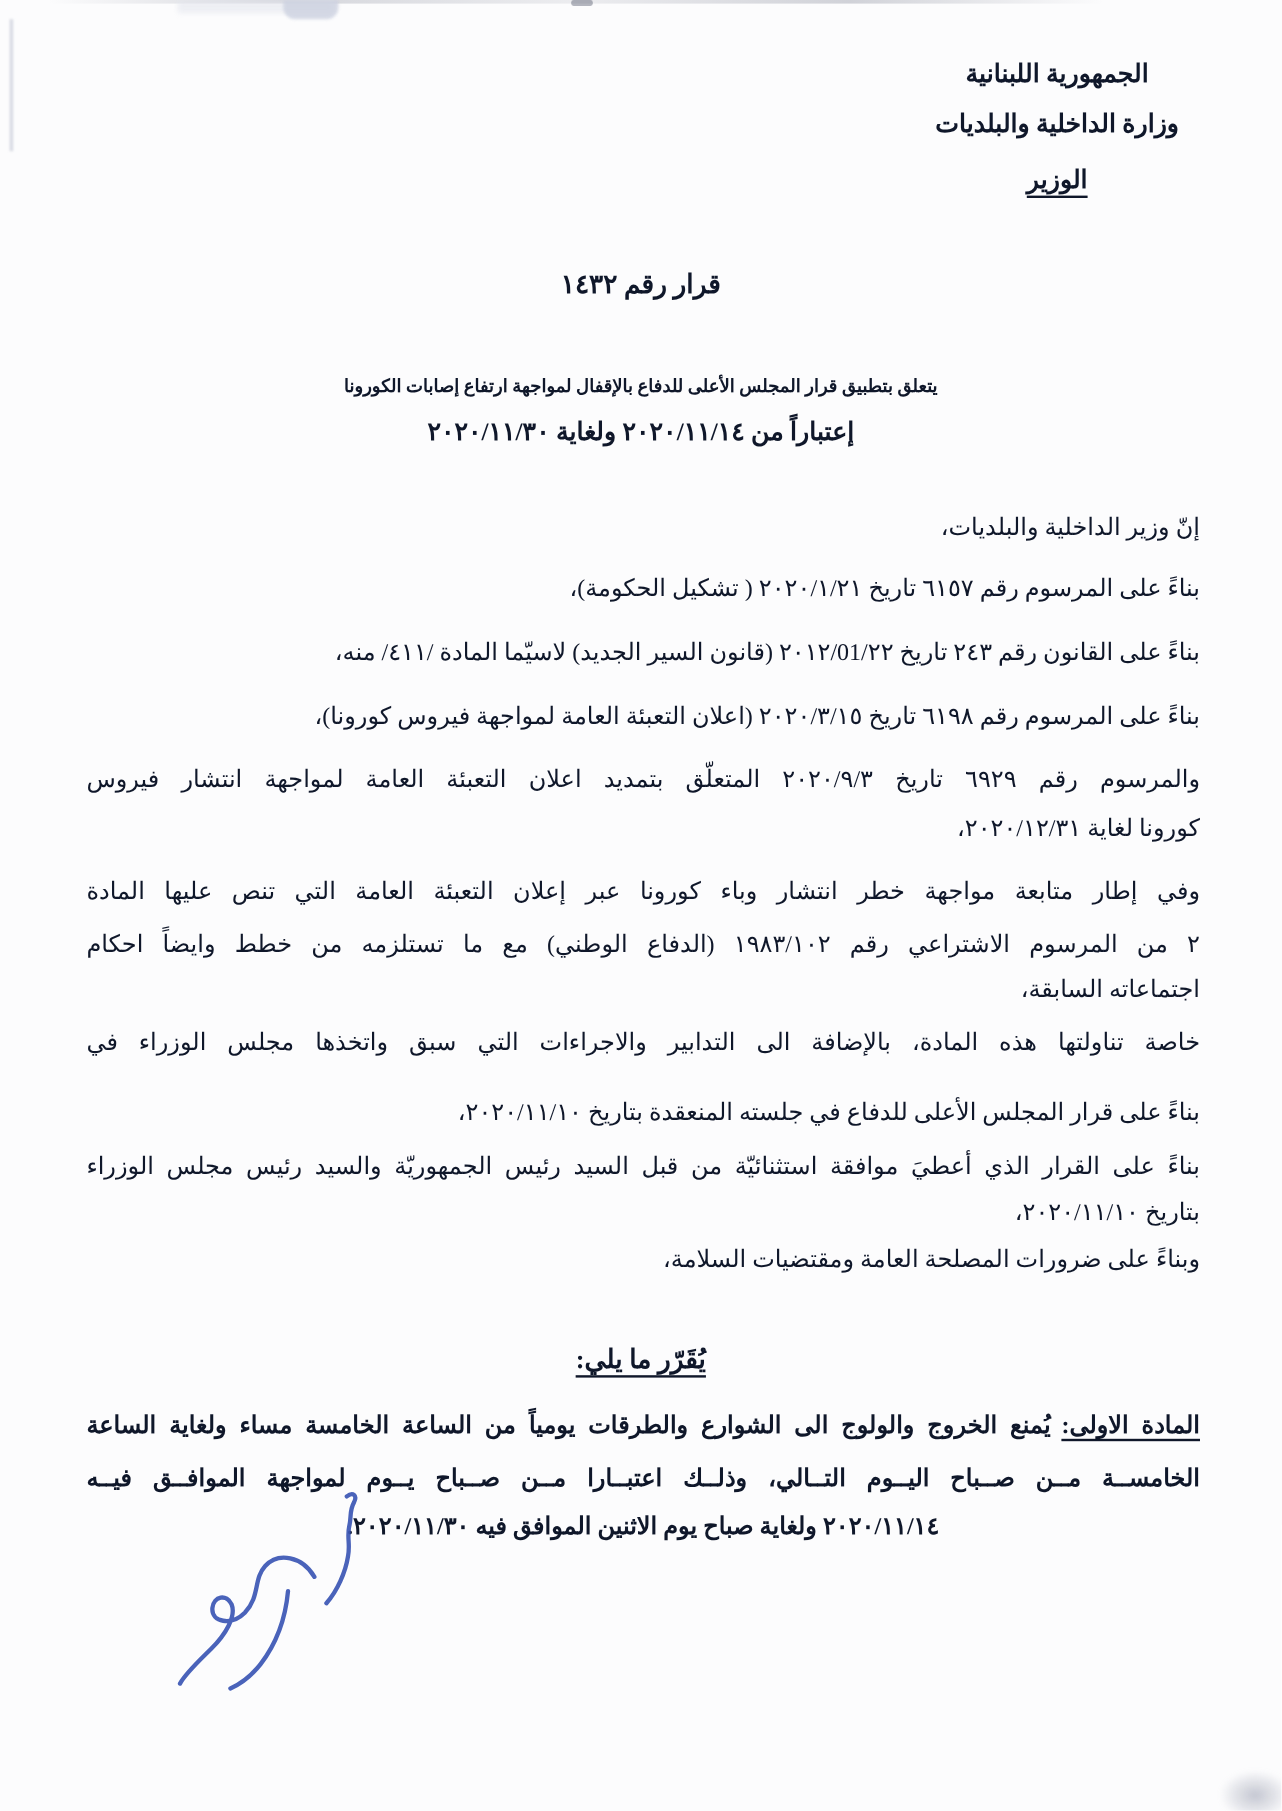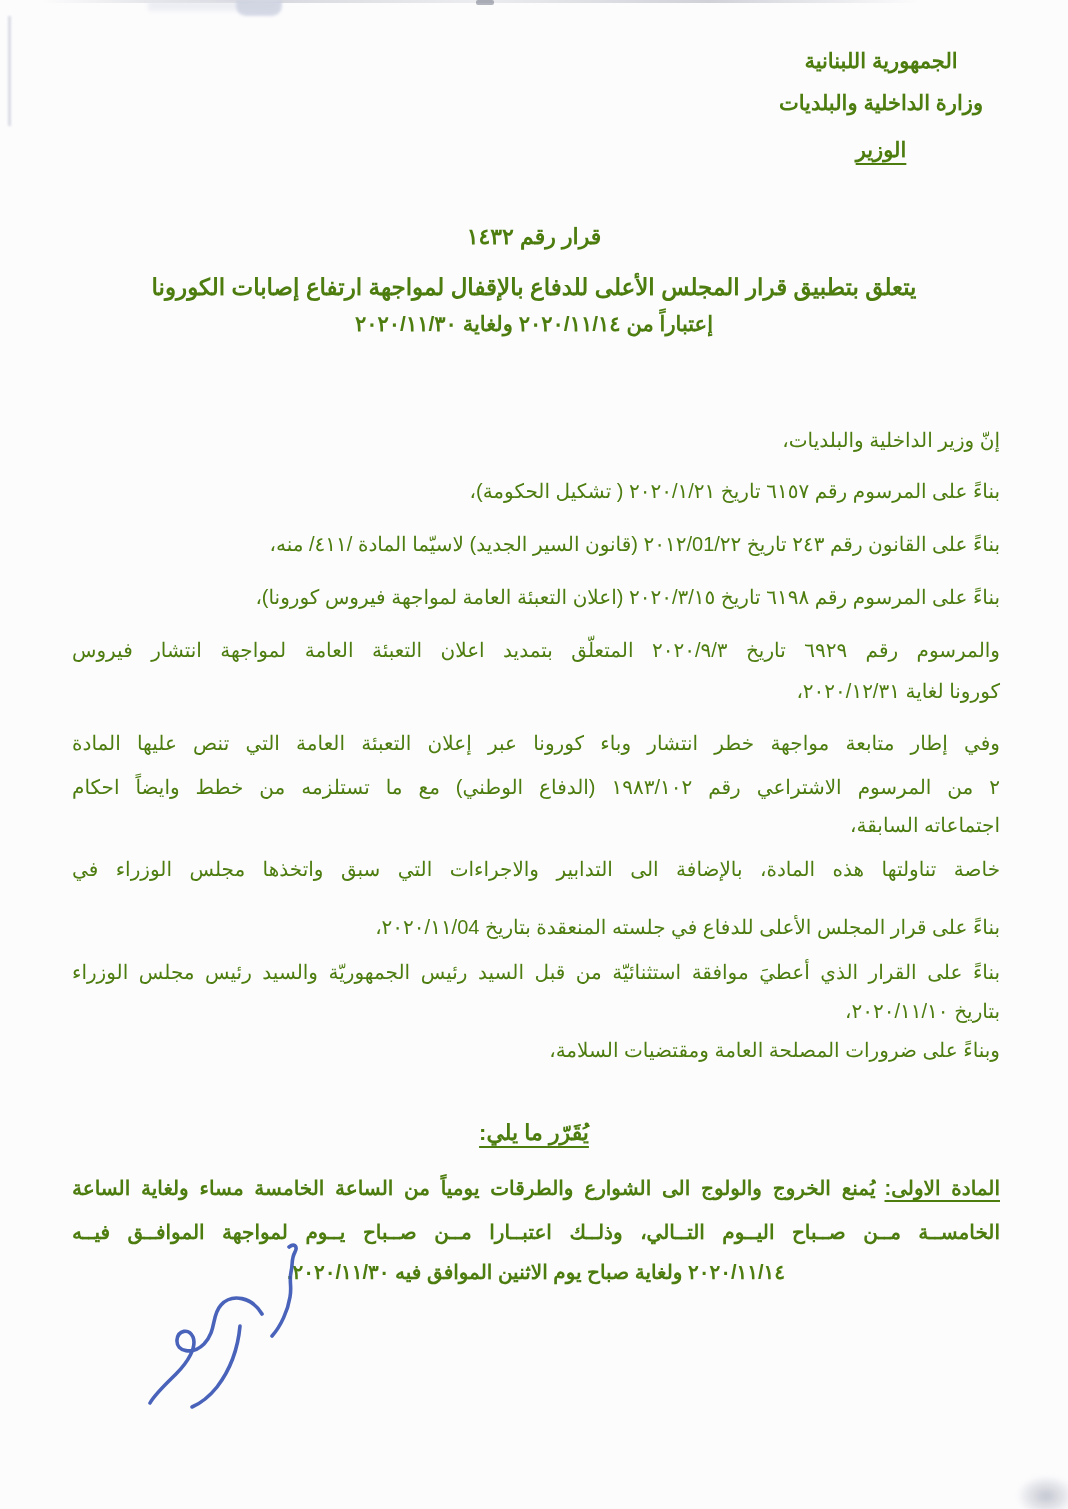--- a/index.html
+++ b/index.html
@@ -2,42 +2,42 @@
 <html lang="ar" dir="rtl"><head>
 <meta charset="utf-8">
 <style>
   html,body{margin:0;padding:0;background:#ffffff;}
   .page{
     position:relative;
     width:1068px;height:1509px;
     background:#fcfcfd;
     overflow:hidden;
     direction:rtl;
-    font-family:Liberation Sans, sans-serif;
-    color:#4d7c0f;
+    font-family:Liberation Serif, serif;
+    color:#0f172a;
   }
   
   .art-top-line{position:absolute;top:0;left:40px;width:880px;height:3px;
     background:linear-gradient(90deg,transparent 0%,rgba(95,100,120,.25) 22%,rgba(95,100,120,.10) 50%,rgba(95,100,120,.28) 76%,transparent 100%);}
   .art-smudge-soft{position:absolute;top:0;left:148px;width:130px;height:11px;background:#e4e6ee;opacity:.6;filter:blur(2px);}
   .art-smudge-dark{position:absolute;top:0;left:236px;width:46px;height:16px;background:#ccd1e0;opacity:.8;filter:blur(1.5px);border-radius:0 0 10px 10px;}
   .art-dash{position:absolute;top:0;left:476px;width:18px;height:5px;background:rgba(70,75,95,.4);filter:blur(.6px);border-radius:2px;}
   .art-left-edge{position:absolute;left:8px;top:16px;width:3px;height:110px;background:rgba(185,190,205,.5);filter:blur(1px);}
   .art-corner{position:absolute;right:-8px;bottom:-8px;width:60px;height:42px;
     background:radial-gradient(ellipse at center,rgba(140,145,165,.5),transparent 70%);filter:blur(2px);}
   
   .letterhead{position:absolute;top:46px;right:58px;width:258px;text-align:center;font-weight:bold;font-size:21px;line-height:30px;}
   .lh-ministry{margin-top:12px;}
   .lh-minister{margin-top:17px;display:inline-block;text-decoration:underline;text-underline-offset:6px;text-decoration-thickness:1.5px;letter-spacing:2px;}
   .lh-minister-wrap{margin-top:17px;}
   .lh-minister-wrap .lh-minister{margin-top:0;}
   
   .title-block{position:absolute;top:222px;left:0;right:0;text-align:center;font-weight:bold;}
   .decree-no{font-size:22px;line-height:30px;letter-spacing:1px;}
-  .subject1{margin-top:20px;font-size:23px;line-height:30px;}
+  .subject1{margin-top:56px;font-size:15px;line-height:30px;}
   .subject2{margin-top:7px;font-size:21px;line-height:30px;}
   
   .preamble{position:absolute;top:425px;right:68px;left:72px;}
   .line{font-size:20px;line-height:30px;white-space:nowrap;text-align:right;}
   .just{text-align:justify;text-align-last:justify;}
   .l1{margin-top:21px;} .l2{margin-top:23px;} .l3{margin-top:23px;} .l4{margin-top:23px;}
   .l5{margin-top:11px;} .l6{margin-top:22px;} .l7{margin-top:14px;} .l8{margin-top:14px;}
   .l9{margin-top:8px;}  .l10{margin-top:28px;} .l11{margin-top:15px;} .l12{margin-top:9px;}
   .l13{margin-top:9px;}
   
@@ -83,21 +83,21 @@
     <div class="line">إنّ وزير الداخلية والبلديات،</div>
     <div class="line l1">بناءً على المرسوم رقم ٦١٥٧ تاريخ ٢٠٢٠/١/٢١ ( تشكيل الحكومة)،</div>
     <div class="line l2">بناءً على القانون رقم ٢٤٣ تاريخ ٢٠١٢/01/٢٢ (قانون السير الجديد) لاسيّما المادة /٤١١/ منه،</div>
     <div class="line l3">بناءً على المرسوم رقم ٦١٩٨ تاريخ ٢٠٢٠/٣/١٥ (اعلان التعبئة العامة لمواجهة فيروس كورونا)،</div>
     <div class="line l4 just">والمرسوم رقم ٦٩٢٩ تاريخ ٢٠٢٠/٩/٣ المتعلّق بتمديد اعلان التعبئة العامة لمواجهة انتشار فيروس</div>
     <div class="line l5">كورونا لغاية ٢٠٢٠/١٢/٣١،</div>
     <div class="line l6 just">وفي إطار متابعة مواجهة خطر انتشار وباء كورونا عبر إعلان التعبئة العامة التي تنص عليها المادة</div>
     <div class="line l7 just">٢ من المرسوم الاشتراعي رقم ١٩٨٣/١٠٢ (الدفاع الوطني) مع ما تستلزمه من خطط وايضاً احكام</div>
     <div class="line l9">اجتماعاته السابقة،</div>
     <div class="line l8 just">خاصة تناولتها هذه المادة، بالإضافة الى التدابير والاجراءات التي سبق واتخذها مجلس الوزراء في</div>
-    <div class="line l10">بناءً على قرار المجلس الأعلى للدفاع في جلسته المنعقدة بتاريخ ٢٠٢٠/١١/04،</div>
+    <div class="line l10">بناءً على قرار المجلس الأعلى للدفاع في جلسته المنعقدة بتاريخ ٢٠٢٠/١١/١٠،</div>
     <div class="line l11 just">بناءً على القرار الذي أعطيَ موافقة استثنائيّة من قبل السيد رئيس الجمهوريّة والسيد رئيس مجلس الوزراء</div>
     <div class="line l12">بتاريخ ٢٠٢٠/١١/١٠،</div>
     <div class="line l13">وبناءً على ضرورات المصلحة العامة ومقتضيات السلامة،</div>
   </div>
 
   <div class="decision">
     <span>يُقَرّر ما يلي:</span>
   </div>
 
   <div class="article">

